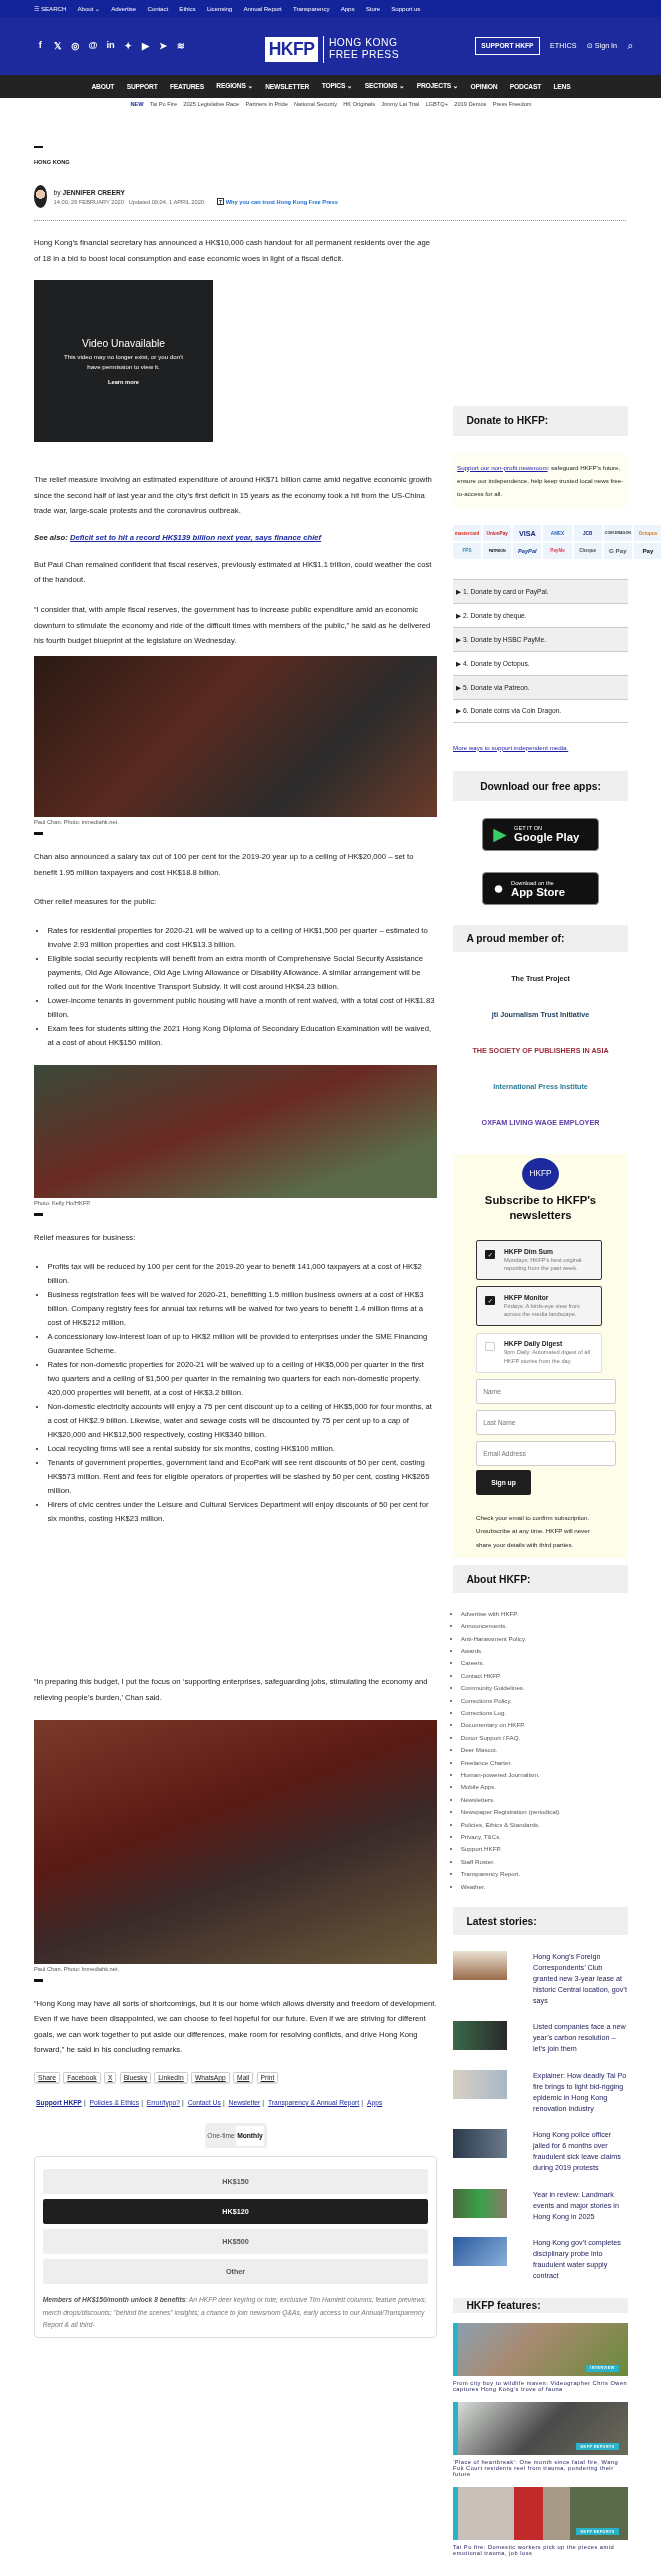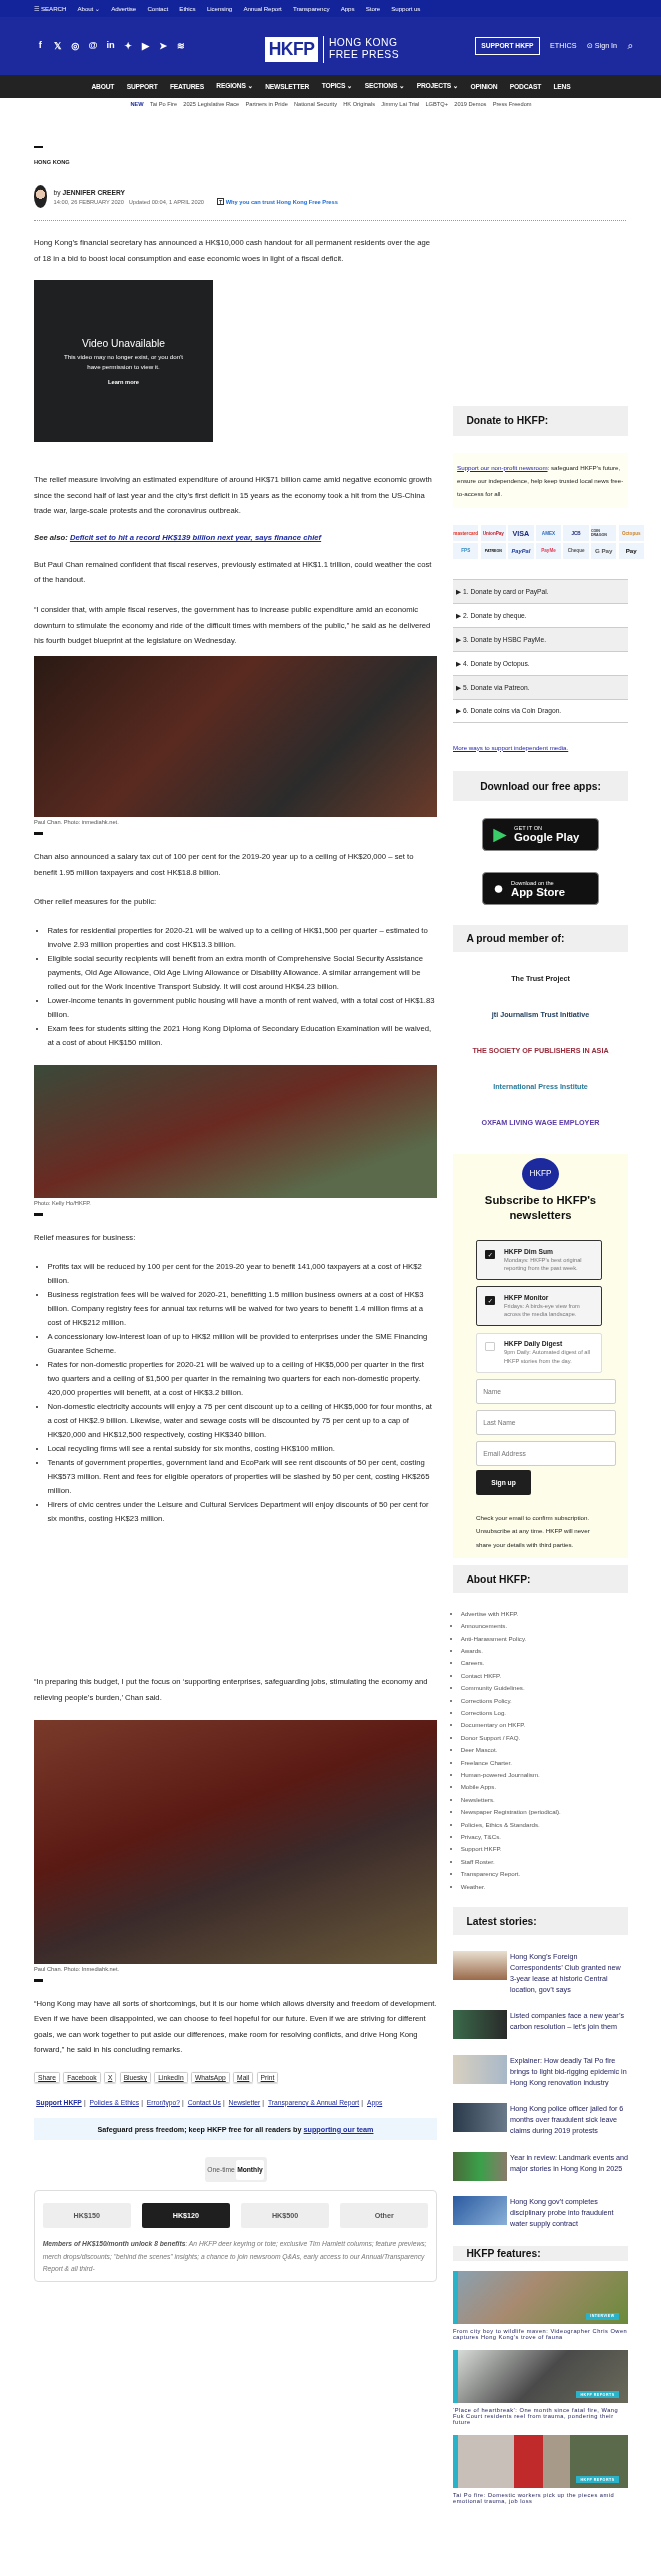--- a/index.html
+++ b/index.html
@@ -51,29 +51,29 @@
 .share span{border:0.5px solid #ccc;border-radius:1.5px;padding:1px 3.1px;font-size:6.7px;text-decoration:underline;box-shadow:0 0.5px 1px #ddd}
 .footlinks{margin-top:15.5px;font-size:6.7px;color:#1c2a9e}
 .footlinks a{text-decoration:underline;margin:0 2.1px}
 .footlinks .sep{color:#333}
 .safeguard{margin-top:12.4px;background:#eef6fd;height:21.6px;display:flex;align-items:center;justify-content:center;font-size:7.2px;font-weight:bold;color:#111}
 .safeguard a{color:#1c2a9e;text-decoration:underline;margin-left:2.1px}
 .toggle{margin:17.5px auto 0;width:62px;height:25px;background:#eee;border-radius:3.1px;display:flex;align-items:center;padding:2.1px;font-size:6.7px}
 .toggle span{flex:1;text-align:center;color:#555;height:19.6px;line-height:19.6px;border-radius:2.1px}
 .toggle .on{background:#fff;color:#111;font-weight:bold}
 .amounts{margin-top:7.2px;border:0.5px solid #ddd;border-radius:4.1px;padding:12.4px 7.7px 5.2px}
-.grid{display:grid;grid-template-columns:1fr 1fr 1fr 1fr;gap:11px}
+.grid{display:grid;grid-template-columns:1fr;gap:5px}
 .grid span{background:#eee;height:25px;display:flex;align-items:center;justify-content:center;font-size:7.2px;font-weight:bold;color:#555;border-radius:2.1px}
 .grid .sel{background:#1f1f1f;color:#fff}
 .benefits{font-size:6.7px;color:#777;font-style:italic;line-height:12.4px;margin-top:10.3px}
 .benefits b{color:#555}
 .wtitle{background:#efefef;height:30px;display:flex;align-items:center;padding-left:13.4px;font-size:10.3px;font-weight:bold;color:#111;width:175px}
 .donbox{background:#fffef2;margin-top:17.5px;padding:7.2px 4.1px;font-size:6.2px;line-height:13.4px;color:#222;width:175px}
 .donbox a{color:#1a1aa8;text-decoration:underline}
-.paylogos{display:grid;grid-template-columns:repeat(7,1fr);gap:2.1px;margin-top:17.5px;width:191px}
+.paylogos{display:grid;grid-template-columns:repeat(7,1fr);gap:2.1px;margin-top:17.5px;width:209px}
 .paylogos span{background:#eef4fb;height:15.5px;font-size:4.6px;font-weight:bold;display:flex;align-items:center;justify-content:center;color:#1a2a7a;overflow:hidden}
 .acc{margin-top:20.6px;width:175px}
 .acc div{height:24px;border-top:0.5px solid #ccc;display:flex;align-items:center;padding-left:3.1px;font-size:6.7px;color:#222}
 .acc div:nth-child(odd){background:#efefef}
 .acc div:last-child{border-bottom:0.5px solid #ccc}
 .morelink{font-size:6.2px;color:#1a1aa8;text-decoration:underline;margin-top:20.6px;display:block}
 .appbtn{width:117px;height:33px;background:#111;border-radius:4.1px;border:0.5px solid #888;margin:16.5px auto 0;display:flex;align-items:center;padding-left:10.3px;gap:7.2px;color:#fff}
 .appbtn .ic{font-size:17.5px}
 .appbtn .s{font-size:5.7px}.appbtn .l{font-size:11.3px;font-weight:bold}
 .members{text-align:center;width:175px}
@@ -85,21 +85,21 @@
 .nlopt.off{border-color:#ddd;background:#fff}
 .cb{position:absolute;left:8.2px;top:8.2px;width:10.3px;height:9.3px;background:#1a1a1a;color:#fff;font-size:6.2px;display:flex;align-items:center;justify-content:center;border-radius:1px}
 .nlopt.off .cb{background:#fff;border:0.5px solid #ccc}
 .nlopt .t{font-size:6.7px;font-weight:bold}
 .nlopt .d{font-size:5.7px;color:#777;line-height:8.8px;margin-top:1px}
 .nlin{display:block;width:140px;height:25px;border:0.5px solid #ccc;border-radius:2.1px;background:#fff;margin-top:6.2px;padding-left:6.2px;font-size:6.7px;font-family:"Liberation Sans",sans-serif}
 .signup{margin-top:4.1px;width:55px;height:25px;background:#1f1f1f;color:#fff;border:none;border-radius:2.1px;font-size:6.7px;font-weight:bold;font-family:"Liberation Sans",sans-serif}
 .nlnote{font-size:6.2px;line-height:13.4px;margin-top:15.5px;color:#222}
 .aboutlist{margin-top:14.4px;list-style:disc;padding-left:7.7px;width:175px}
 .aboutlist li{font-size:6.2px;line-height:12.4px;color:#555}
-.story{display:flex;gap:3px;margin-top:15.5px;width:175px}
+.story{display:flex;gap:26px;margin-top:15.5px;width:175px}
 .story .th{width:54px;height:29px;flex:none;background:linear-gradient(135deg,#bbb,#7a8aa0)}
 .story .tt{font-size:7.2px;line-height:11px;color:#1a1a5a}
 .feat{margin-top:9.3px;width:175px}
 .feat .img{height:53px;position:relative;border-left:5.2px solid #2ab3c8}
 .feat .badge{position:absolute;right:9.3px;bottom:4.1px;background:#2ab3c8;color:#fff;font-size:3.6px;font-weight:bold;padding:1.5px 4.1px;letter-spacing:0.5px}
 .feat .ft{font-size:5.7px;line-height:6.2px;color:#1a1a5a;margin-top:4.1px;letter-spacing:0.5px}
 </style>
 </head>
 <body>
 
@@ -248,24 +248,20 @@
       <div class="footlinks">
         <a style="font-weight:bold">Support HKFP</a><span class="sep">|</span>
         <a>Policies &amp; Ethics</a><span class="sep">|</span>
         <a>Error/typo?</a><span class="sep">|</span>
         <a>Contact Us</a><span class="sep">|</span>
         <a>Newsletter</a><span class="sep">|</span>
         <a>Transparency &amp; Annual Report</a><span class="sep">|</span>
         <a>Apps</a>
       </div>
 
-      <div class="safeguard">
-        <span>Safeguard press freedom; keep HKFP free for all readers by</span>
-        <a>supporting our team</a>
-      </div>
 
       <div class="toggle">
         <span>One-time</span>
         <span class="on">Monthly</span>
       </div>
 
       <div class="amounts">
         <div class="grid">
           <span>HK$150</span>
           <span class="sel">HK$120</span>

